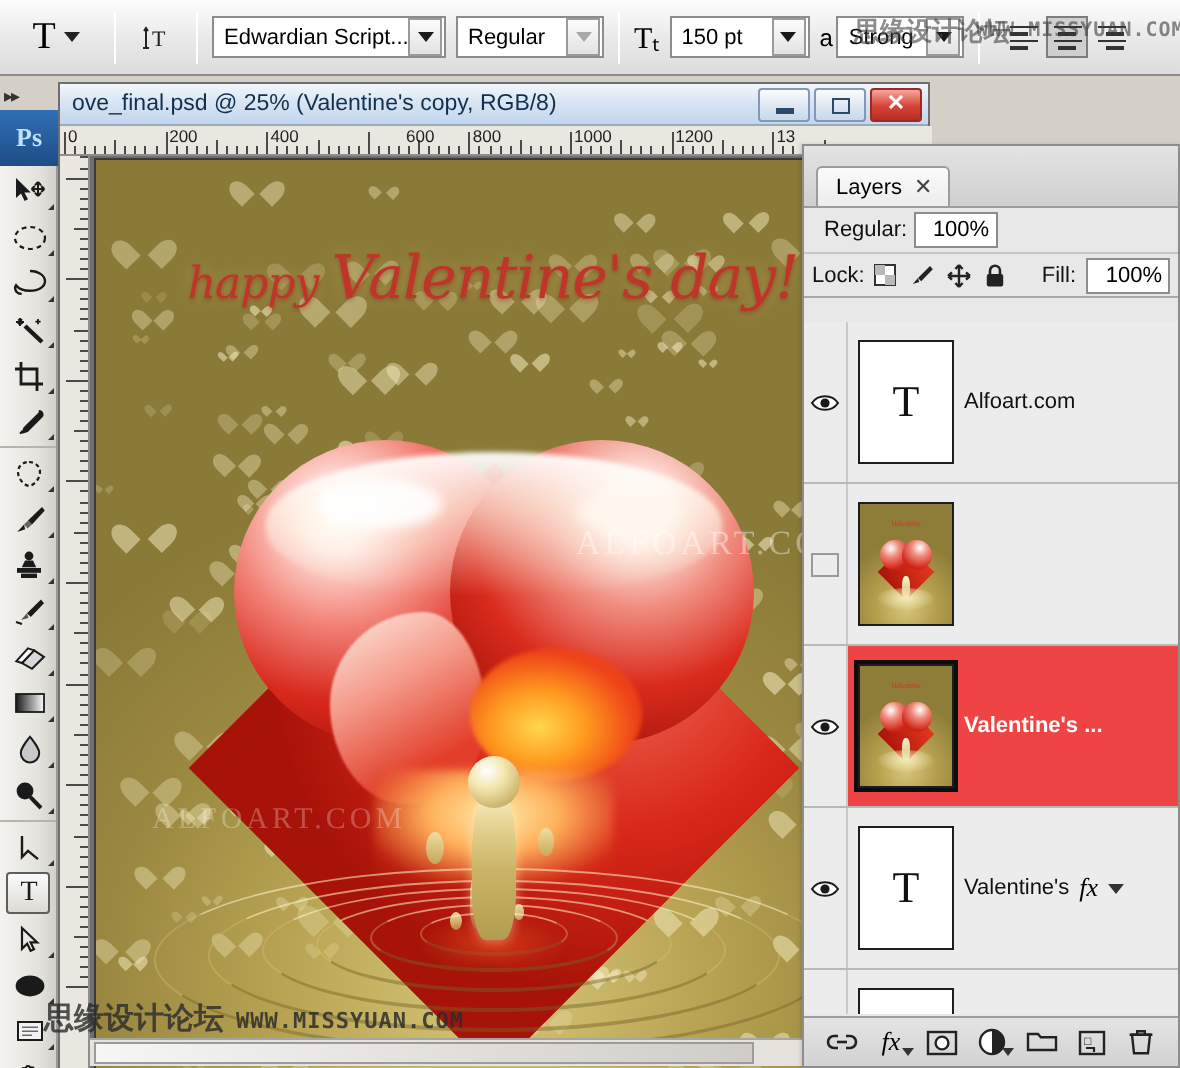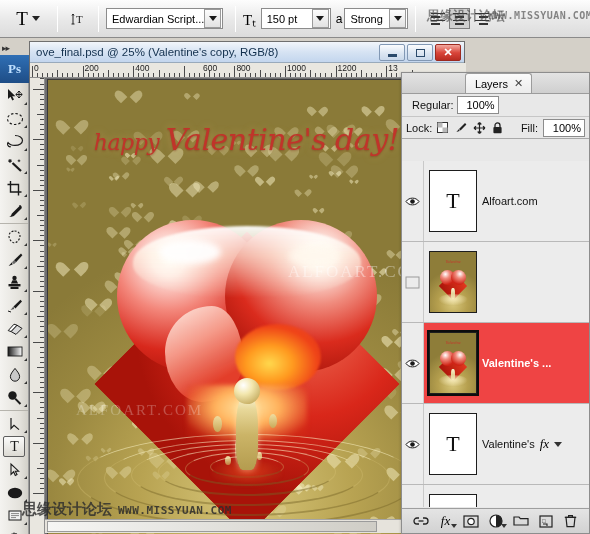--- a/index.html
+++ b/index.html
@@ -261,24 +261,23 @@
     position:relative; z-index:2; font-family:"Liberation Serif",serif; font-size:14px; color:#1a1a1a;
   }
 
   
   .layers-panel {
     position:absolute; left:401px; top:72px; width:189px; height:462px;
     background:#e8e8e8; border:1px solid #8d8d8d;
     box-shadow:-1px 0 2px rgba(0,0,0,.12);
   }
   .lp-tabstrip {
-    height:21px; background:linear-gradient(#e3e3e3,#cfcfcf);
+    height:31px; background:linear-gradient(#e3e3e3,#cfcfcf);
     border-bottom:1px solid #9c9c9c; display:flex; align-items:flex-end;
     padding-left:6px;
-    justify-content:center;
   }
   .lp-tab {
     height:20px; padding:0 8px 0 9px; display:flex;align-items:center;gap:6px;
     background:linear-gradient(#fbfbfb,#ececec);
     border:1px solid #9c9c9c; border-bottom:none;
     border-radius:3px 3px 0 0; font-size:11px;
   }
   .lp-tab .xg { font-size:11px; color:#444; }
   .lp-row1 {
     height:23px; display:flex; align-items:center; gap:0;
@@ -400,20 +399,26 @@
 
     <div class="combo font-combo">
       <span class="cb-text">Edwardian Script...</span>
       <span class="cb-btn">
           <i class="cb-arrow"></i>
         </span>
     </div>
 
     <div style="width:5px"></div>
 
+    <div class="combo style-combo">
+      <span class="cb-text">Regular</span>
+      <span class="cb-btn">
+          <i class="cb-arrow dim"></i>
+        </span>
+    </div>
 
     <div class="vsep"></div>
 
     <span class="tsize-icon">Tₜ</span>
 
     <div class="combo size-combo">
       <span class="cb-text">150 pt</span>
       <span class="cb-btn">
           <i class="cb-arrow"></i>
         </span>

